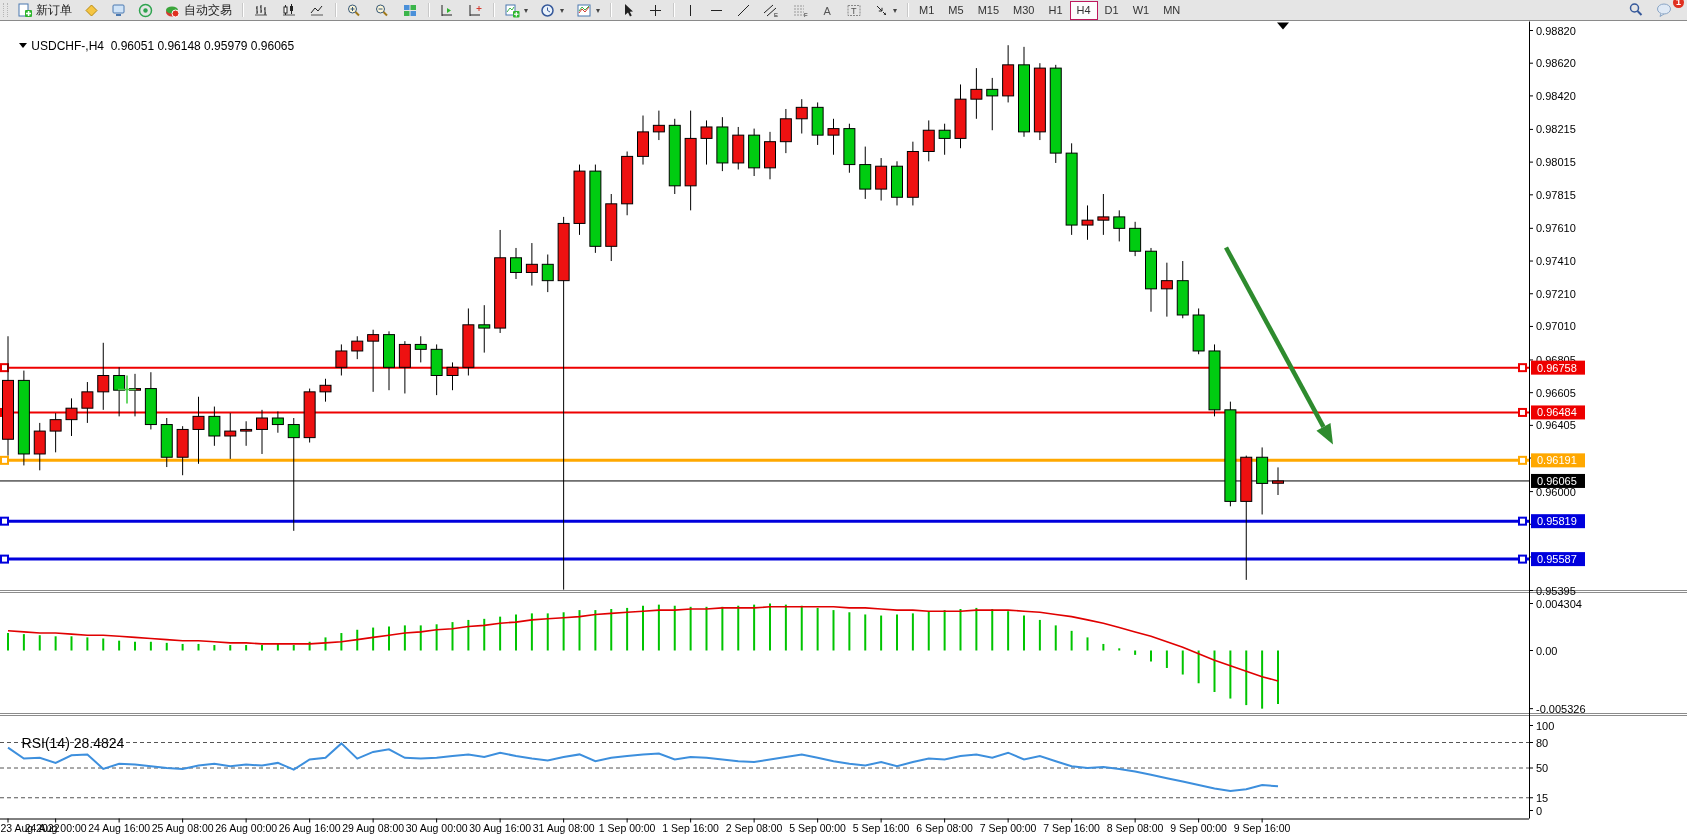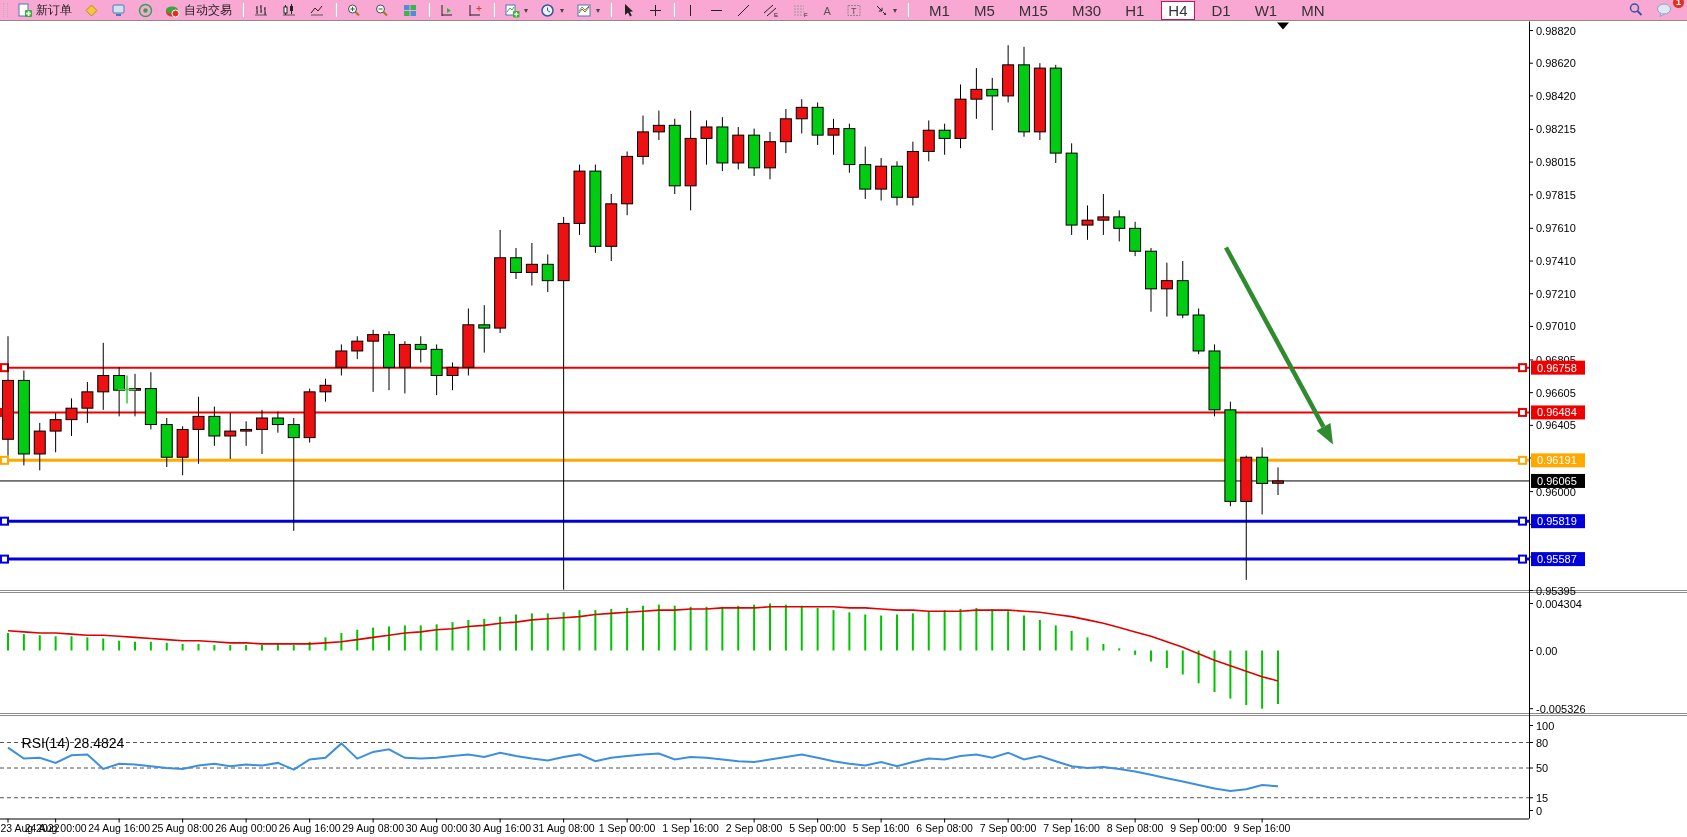--- a/index.html
+++ b/index.html
@@ -1,23 +1,23 @@
 <!DOCTYPE html>
 <html><head>
 <meta charset="utf-8">
 <style>
   html,body{margin:0;padding:0;background:#fff;font-family:"Liberation Sans",sans-serif;}
   #app{position:relative;width:1687px;height:837px;overflow:hidden;background:#fff;}
   
-  #toolbar{position:absolute;left:0;top:0;width:1687px;height:20px;background:#f9a8d4;
+  #toolbar{position:absolute;left:0;top:0;width:1687px;height:20px;background:#e5e5e5;
     border-bottom:1px solid #8a8a8a;display:flex;align-items:center;font-size:12px;color:#222;}
   .tbtn{display:flex;align-items:center;gap:4px;padding:1px 5px;height:16px;cursor:default;border:1px solid transparent;}
   .tsep{width:1px;height:14px;background:#c9c9c9;margin:0 4px;box-shadow:1px 0 0 #fff;}
   .grip{width:3px;height:14px;margin:0 3px;border-left:1px dotted #b5b5b5;border-right:1px dotted #b5b5b5;}
-  .tf{padding:1px 6px;height:15px;line-height:15px;font-size:15px;color:#333;border:1px solid transparent;margin-left:10px;}
+  .tf{padding:1px 6px;height:15px;line-height:15px;font-size:11px;color:#333;border:1px solid transparent;}
   .tf.active{background:#fdfdfd;border:1px solid #be185d;}
   .spacer{flex:1;}
   .badge{position:relative;}
   .badge .cnt{position:absolute;top:-4px;right:-6px;background:#e03020;color:#fff;border-radius:7px;
     font-size:9px;line-height:11px;min-width:11px;text-align:center;font-weight:bold;}
   .icon{display:inline-block;}
   
   .ovl{position:absolute;font-size:12px;color:#000;white-space:pre;}
   #chartTitle{left:6px;top:25px;}
   #macdLabel{left:6px;top:596px;font-size:11px;}
@@ -667,16 +667,19 @@
       <g>
         <rect x="1531" y="551.6072992700725" width="54" height="14" fill="#0000dd"></rect>
         <text x="1537" y="562.6072992700725" font-size="11" fill="#fff" font-family="Liberation Sans, sans-serif">0.95587</text>
       </g>
       <g>
         <rect x="1531" y="473.45255474452495" width="54" height="14" fill="#000000"></rect>
         <text x="1537" y="484.45255474452495" font-size="11" fill="#fff" font-family="Liberation Sans, sans-serif">0.96065</text>
       </g>
     </svg>
 
+  <div class="ovl" id="chartTitle">
+    <span class="caret"></span><span>USDCHF-,H4</span><span>  </span><span>0.96051 0.96148 0.95979 0.96065</span>
+  </div>
   <div class="ovl" id="rsiLabel">
     <span>RSI(14)</span> <span>28.4824</span>
   </div>
 </div>
 
 </body></html>

